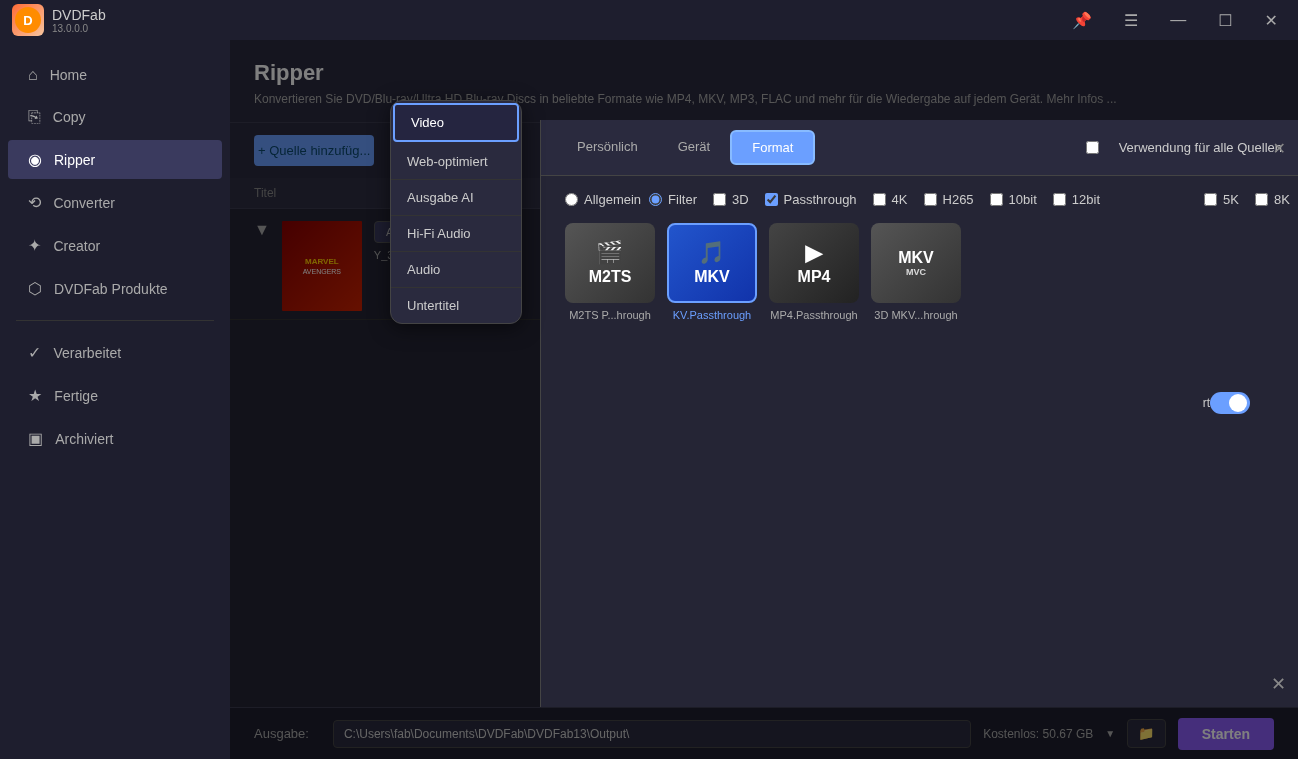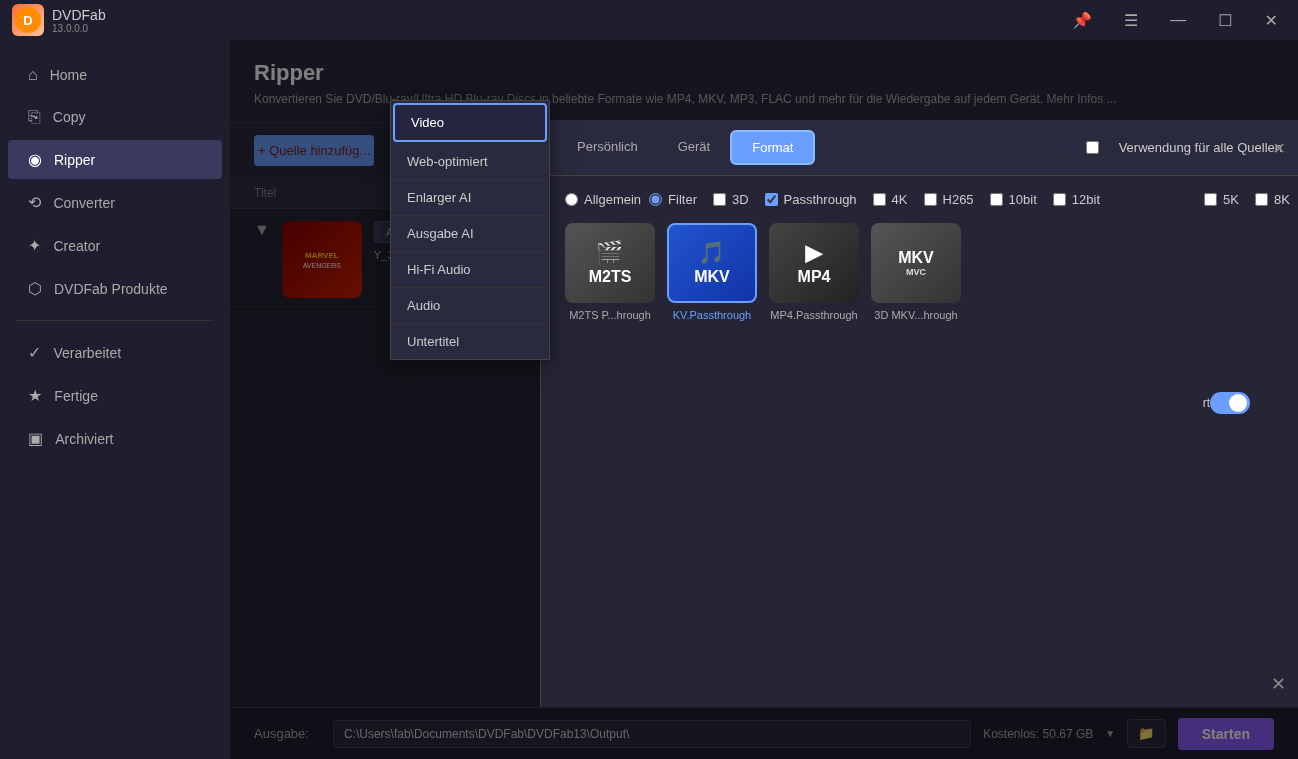--- a/index.html
+++ b/index.html
@@ -75,21 +75,21 @@
     .ripper-toolbar {
       padding: 12px 24px;
       background: #2a2a3e;
       display: flex;
       align-items: center;
       gap: 12px;
     }
     .btn-add {
       background: #6b9fff;
       border: none;
-      color: #7f1d1d;
+      color: #0c4a6e;
       padding: 8px 4px;
       border-radius: 4px;
       cursor: pointer;
       font-size: 13px;
       display: flex;
       align-items: center;
       gap: 6px;
     }
     .table-header {
       display: flex;
@@ -100,23 +100,23 @@
       border-bottom: 1px solid #3a3a4e;
     }
     .table-row {
       display: flex;
       align-items: center;
       padding: 8px 24px;
       border-bottom: 1px solid #333;
       font-size: 12px;
     }
     .movie-thumb {
-      width: 80px; height: 77px;
+      width: 80px; height: 90px;
       background: linear-gradient(135deg, #cc0000, #880000);
-      border-radius: 8px;
+      border-radius: 1px;
       overflow: hidden;
       display: flex;
       align-items: center;
       justify-content: center;
       font-size: 9px;
       color: #fff;
       text-align: center;
       position: relative;
     }
 
@@ -172,22 +172,22 @@
       align-items: flex-start;
       justify-content: flex-start;
       padding-top: 60px;
       padding-left: 160px;
     }
 
     
     .dropdown-menu {
       background: #2a2a3e;
       border: 1px solid #444;
-      border-radius: 0;
-      width: 160px;
+      border-radius: 12px;
+      width: 132px;
       overflow: hidden;
       z-index: 100;
       box-shadow: 0 4px 20px rgba(0,0,0,0.5);
     }
     .dropdown-item {
       padding: 10px 16px;
       font-size: 13px;
       color: #ccc;
       cursor: pointer;
       border-bottom: 1px solid #333;
@@ -456,23 +456,20 @@
     <div class="modal-overlay">
 
       <div class="dropdown-menu">
         <div class="dropdown-item active">
           <span>Video</span>
         </div>
         <div class="dropdown-item">
           <span>Web-optimiert</span>
         </div>
         <div class="dropdown-item">
-          <span>Enlarger AI</span>
-        </div>
-        <div class="dropdown-item">
           <span>Ausgabe AI</span>
         </div>
         <div class="dropdown-item">
           <span>Hi-Fi Audio</span>
         </div>
         <div class="dropdown-item">
           <span>Audio</span>
         </div>
         <div class="dropdown-item">
           <span>Untertitel</span>

